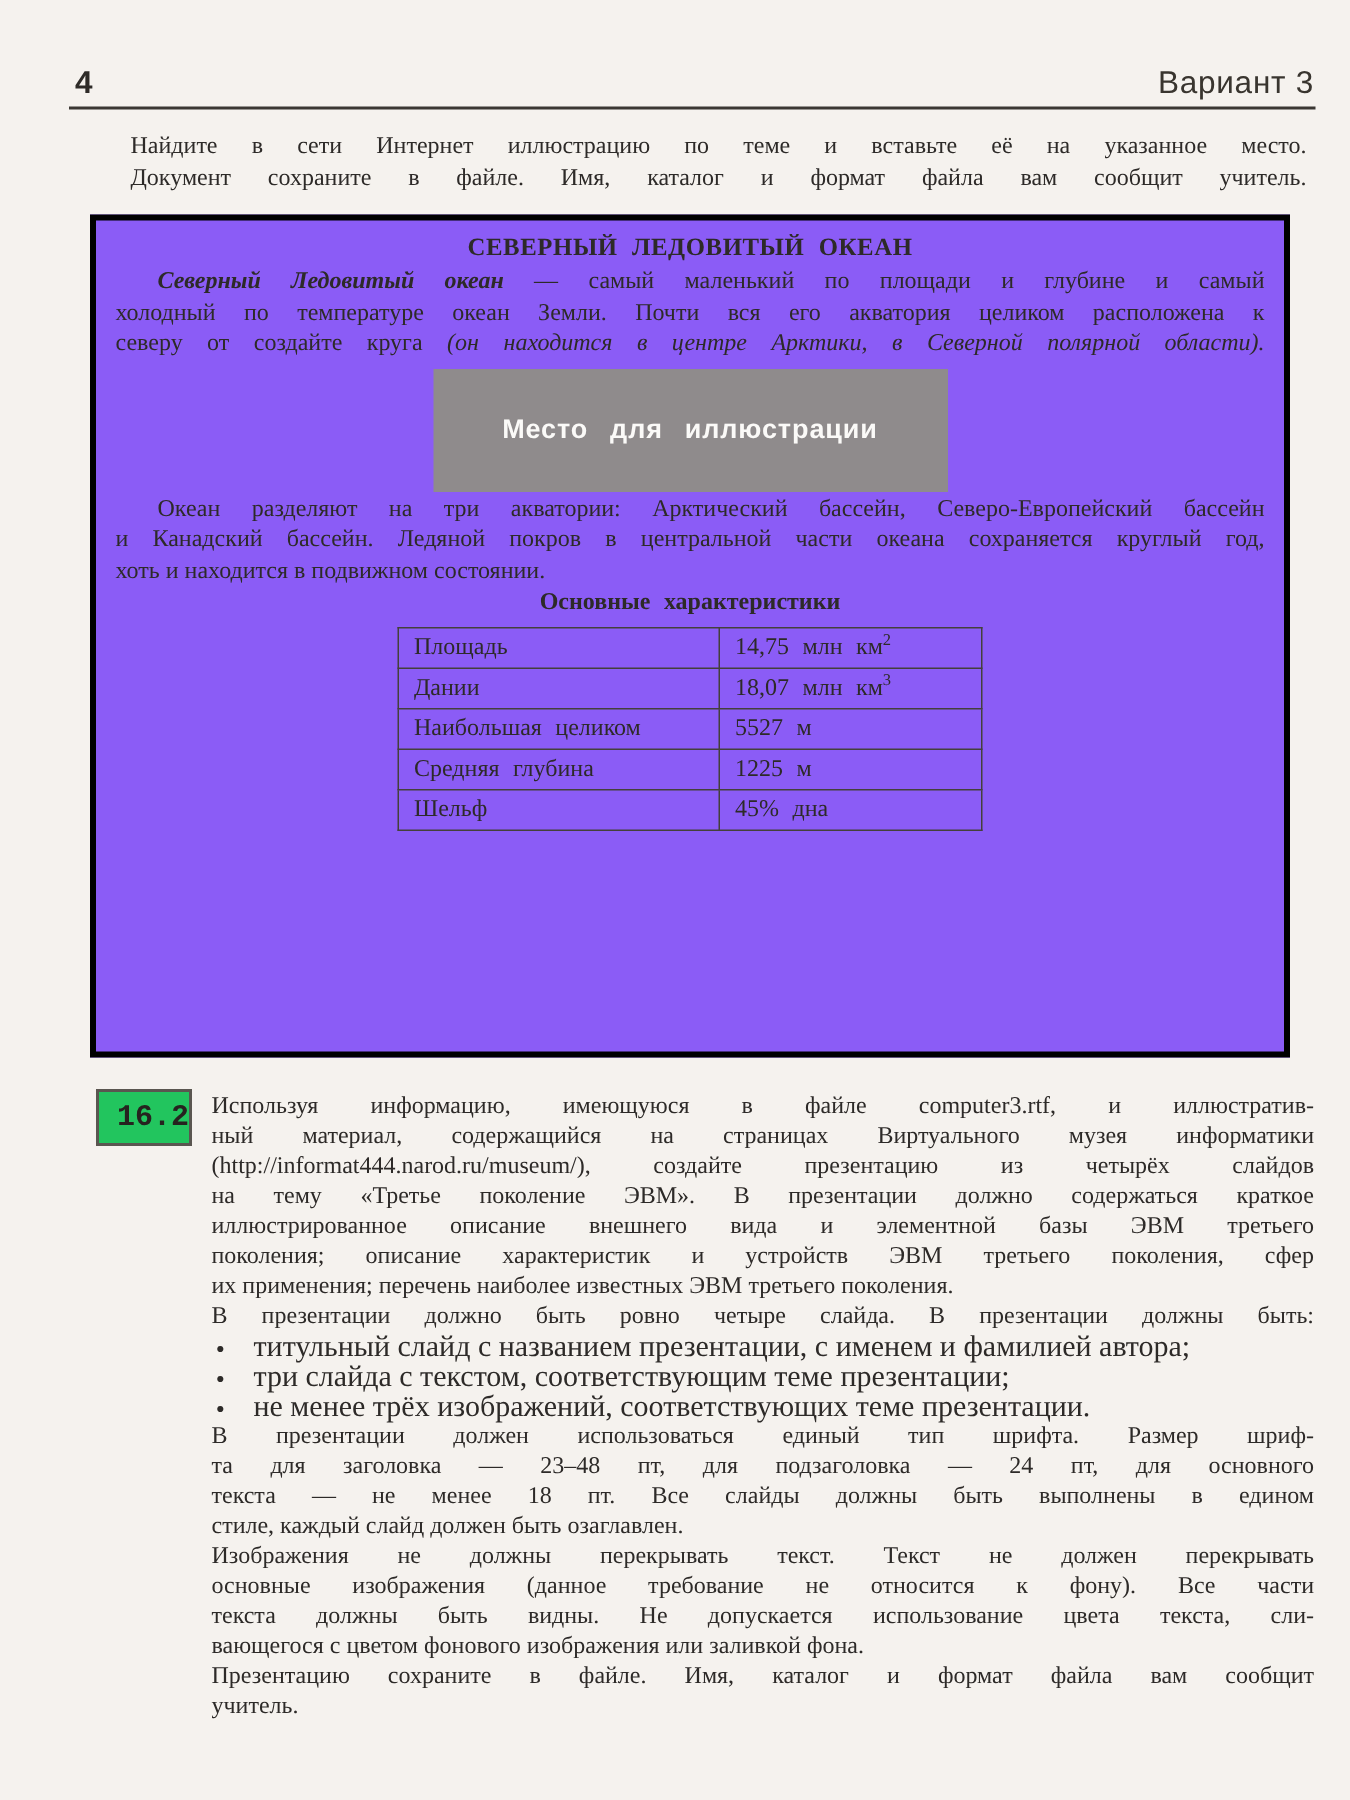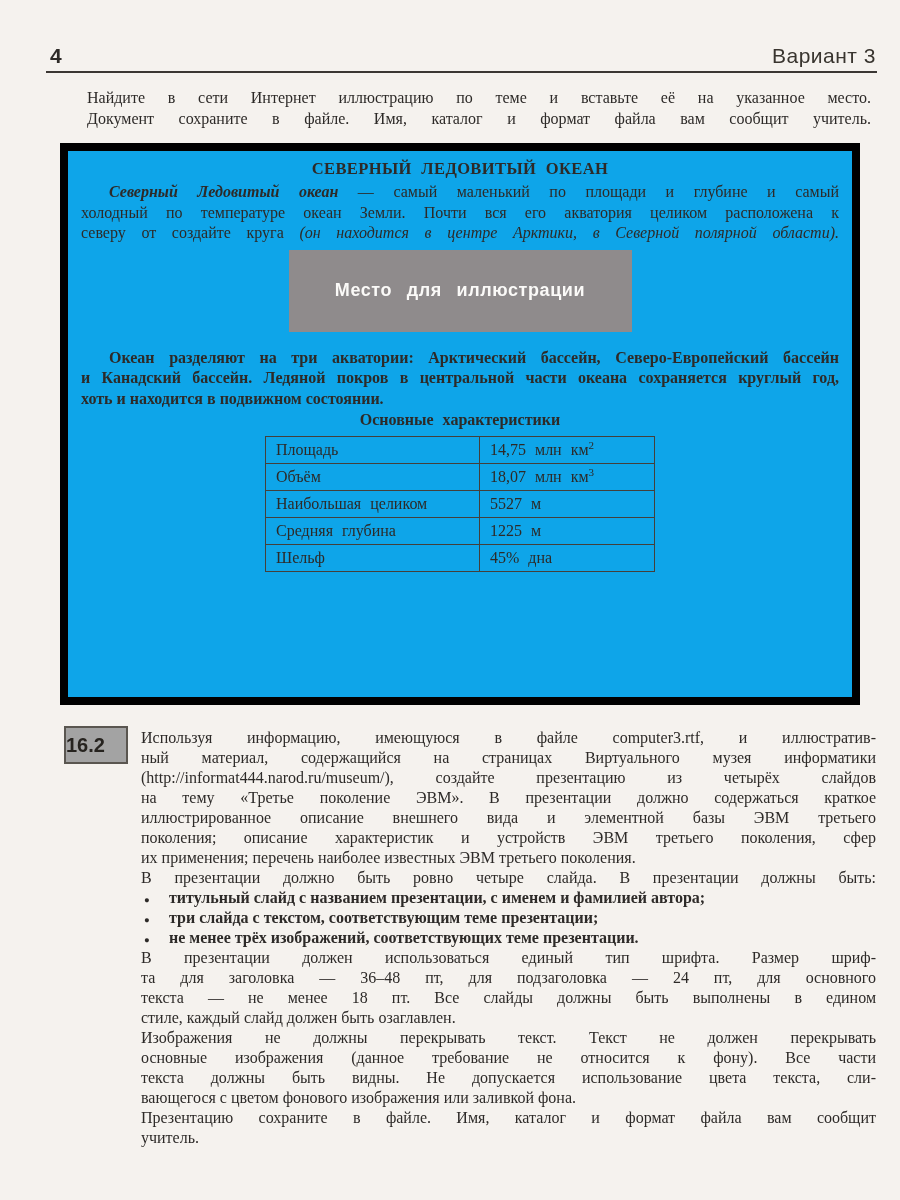--- a/index.html
+++ b/index.html
@@ -37,43 +37,43 @@
   .bi { font-weight: bold; font-style: italic; }
   .it { font-style: italic; }
 
   
   .intro { position: absolute; top: 88px; left: 87px; width: 784px; }
 
   
   .doc-frame {
     position: absolute; top: 143px; left: 60px;
     width: 800px; height: 562px;
-    border: 8px solid #000000;
+    border: 4px solid #000000;
     padding: 6px 13px 0 13px;
-    background: #0ea5e9;
+    background: #8b5cf6;
   }
   .doc-title {
     margin-top: 2px;
     text-align: center;
     font-size: 16.5px; font-weight: bold;
     letter-spacing: 0.4px; word-spacing: 5px;
   }
   .doc-p1 { margin-top: 3px; }
   .placeholder {
     width: 343px; height: 82px;
     margin: 6px auto 0 auto;
     background: #8f8b8c;
     display: flex; align-items: center; justify-content: center;
   }
   .placeholder span {
     font-family: "Liberation Sans", sans-serif;
     font-weight: bold; font-size: 18px;
     color: #fbfaf8; letter-spacing: 0.6px; word-spacing: 9px;
   }
-  .doc-p2 { margin-top: 16px; font-weight: bold; }
+  .doc-p2 { margin-top: 2px; }
   .tbl-title {
     margin-top: 2px; text-align: center;
     font-size: 16px; font-weight: bold; word-spacing: 5px;
   }
   table.chars {
     margin: 7px auto 0 auto;
     border-collapse: collapse;
     width: 390px;
   }
   table.chars td {
@@ -99,32 +99,31 @@
   }
 
   
   .task {
     position: absolute; top: 726px; left: 64px;
     display: flex; align-items: flex-start;
   }
   .badge {
     width: 64px; height: 38px; flex: 0 0 auto;
     border: 2px solid #5a5650;
-    display: flex; align-items: center; justify-content: flex-start;
-    font-family: Liberation Sans, sans-serif;
+    display: flex; align-items: center; justify-content: flex-end;
+    font-family: Liberation Mono, monospace;
     font-weight: bold; font-size: 20px; color: #26231f;
-    background: #a3a3a3;
+    background: #22c55e;
   }
   .task-body { margin-left: 13px; width: 735px; margin-top: 2px; }
   .task-body .jline { line-height: 20px; }
   .blt {
     position: relative; padding-left: 28px;
-    font-size: 16px; line-height: 20px;
+    font-size: 20px; line-height: 20px;
     text-align: left;
-    font-weight: bold;
   }
   .blt::before {
     content: "●"; position: absolute; left: 3px; top: 2px;
     font-size: 9.5px; color: #2d2a28;
   }
 </style>
 </head>
 <body>
 
 <div class="page">
@@ -161,21 +160,21 @@
 
     <h2 class="tbl-title">Основные характеристики</h2>
 
     <table class="chars">
       <tbody>
         <tr>
           <td class="lbl">Площадь</td>
           <td class="val"><span>14,75 млн км</span><sup>2</sup></td>
         </tr>
         <tr>
-          <td class="lbl">Объём</td>
+          <td class="lbl">Дании</td>
           <td class="val"><span>18,07 млн км</span><sup>3</sup></td>
         </tr>
         <tr>
           <td class="lbl">Наибольшая целиком</td>
           <td class="val"><span>5527 м</span><sup></sup></td>
         </tr>
         <tr>
           <td class="lbl">Средняя глубина</td>
           <td class="val"><span>1225 м</span><sup></sup></td>
         </tr>
@@ -198,21 +197,21 @@
       <div class="jline">(http://informat444.narod.ru/museum/), создайте презентацию из четырёх слайдов</div>
       <div class="jline">на тему «Третье поколение ЭВМ». В презентации должно содержаться краткое</div>
       <div class="jline">иллюстрированное описание внешнего вида и элементной базы ЭВМ третьего</div>
       <div class="jline">поколения; описание характеристик и устройств ЭВМ третьего поколения, сфер</div>
       <div class="jline short">их применения; перечень наиболее известных ЭВМ третьего поколения.</div>
       <div class="jline">В презентации должно быть ровно четыре слайда. В презентации должны быть:</div>
       <div class="blt">титульный слайд с названием презентации, с именем и фамилией автора;</div>
       <div class="blt">три слайда с текстом, соответствующим теме презентации;</div>
       <div class="blt">не менее трёх изображений, соответствующих теме презентации.</div>
       <div class="jline">В презентации должен использоваться единый тип шрифта. Размер шриф-</div>
-      <div class="jline">та для заголовка — 36–48 пт, для подзаголовка — 24 пт, для основного</div>
+      <div class="jline">та для заголовка — 23–48 пт, для подзаголовка — 24 пт, для основного</div>
       <div class="jline">текста — не менее 18 пт. Все слайды должны быть выполнены в едином</div>
       <div class="jline short">стиле, каждый слайд должен быть озаглавлен.</div>
       <div class="jline">Изображения не должны перекрывать текст. Текст не должен перекрывать</div>
       <div class="jline">основные изображения (данное требование не относится к фону). Все части</div>
       <div class="jline">текста должны быть видны. Не допускается использование цвета текста, сли-</div>
       <div class="jline short">вающегося с цветом фонового изображения или заливкой фона.</div>
       <div class="jline">Презентацию сохраните в файле. Имя, каталог и формат файла вам сообщит</div>
       <div class="jline short">учитель.</div>
     </div>
   </section>

